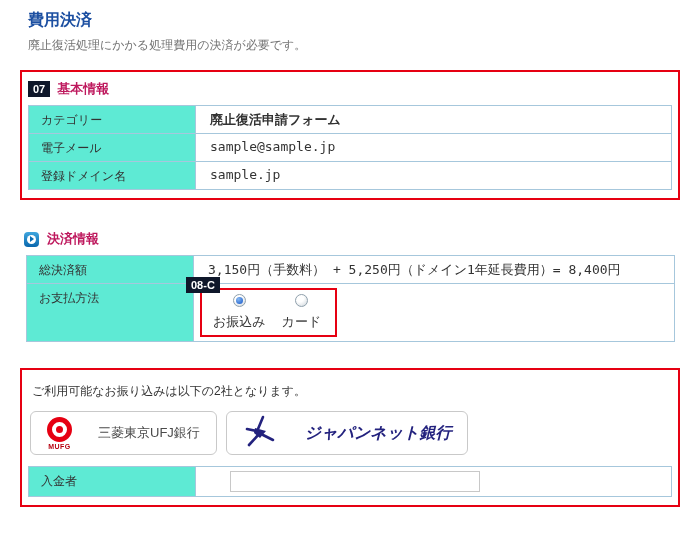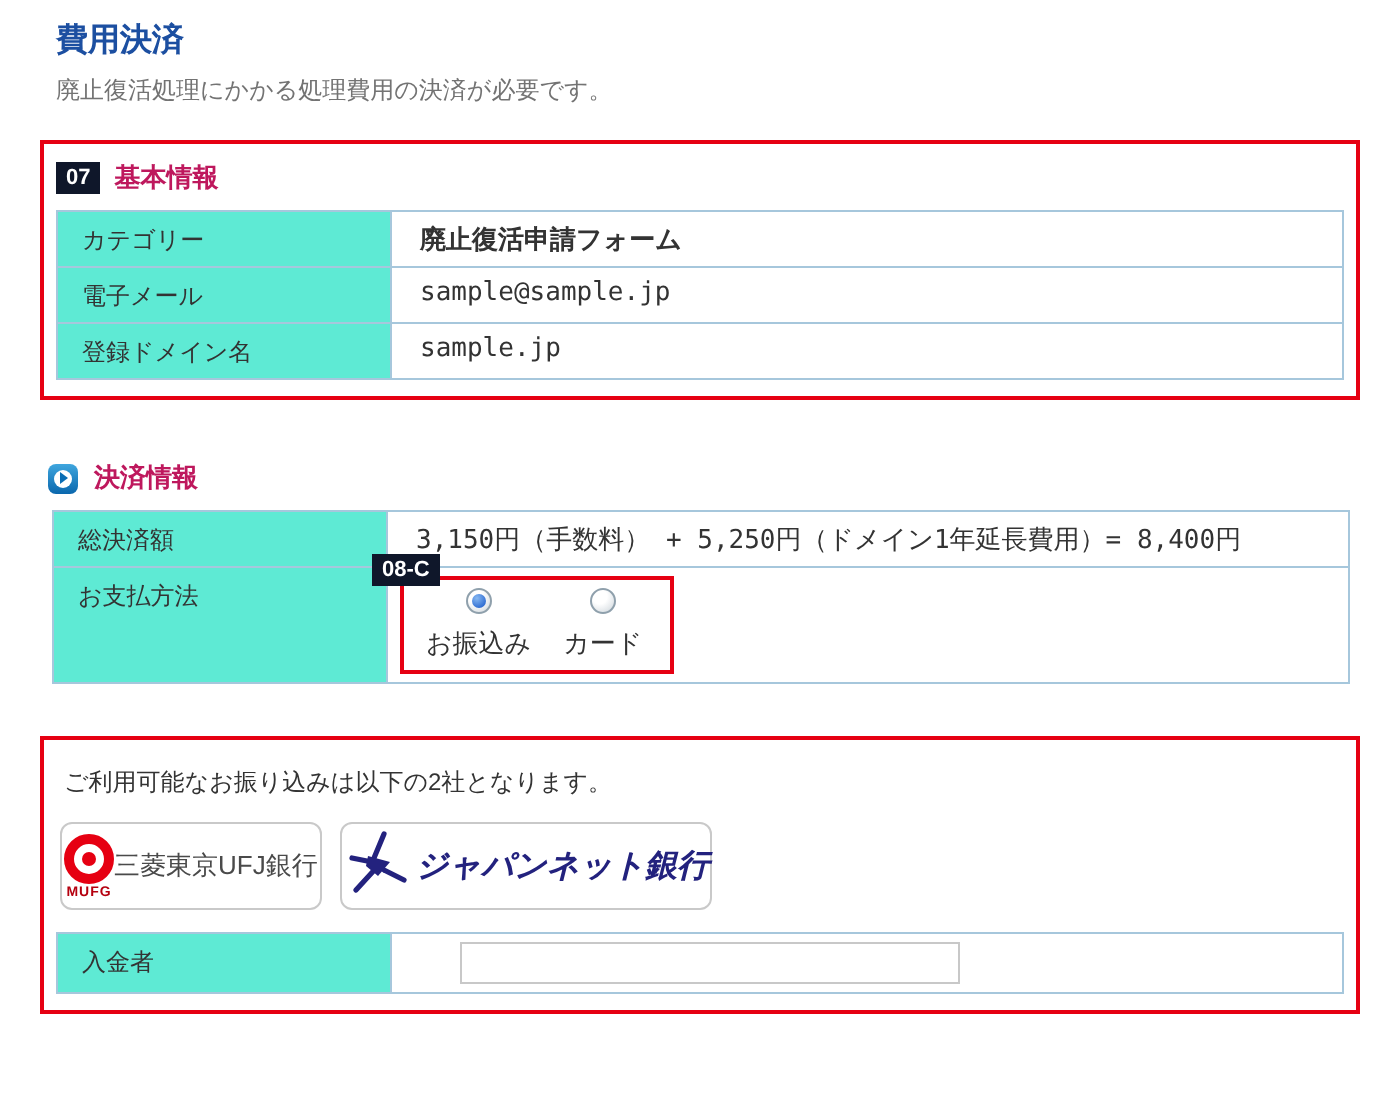--- a/index.html
+++ b/index.html
@@ -45,21 +45,21 @@
   .radio-opt { display:inline-flex; align-items:center; gap:6px; font-size:13px; cursor:pointer;flex-direction:column; }
   .radio { width:13px; height:13px; border-radius:50%; border:1px solid #8fa0ac; display:inline-block;
     background:radial-gradient(circle at 35% 30%, #ffffff 35%, #ccd4da); position:relative; }
   .radio.selected::after { content:""; position:absolute; inset:2px; border-radius:50%;
     background:radial-gradient(circle at 35% 30%, #86b8f2, #1355c8); }
 
   
   .payer-note { margin:8px 2px 11px 4px; font-size:12px; }
   .banks { display:flex; gap:9px; margin:0 0 11px 2px; }
   .bank-card { border:1px solid #c9c9c9; border-radius:6px; height:44px; background:#fff;
-    display:flex; align-items:center; gap:0; padding:0 1px; }
+    display:flex; align-items:center; gap:26px; padding:0 16px; }
   .mufg-logo { display:flex; flex-direction:column; align-items:center; gap:1px; }
   .mufg-ring { width:25px; height:25px; border-radius:50%; border:5px solid #e60012;
     display:flex; align-items:center; justify-content:center; }
   .mufg-dot { width:7px; height:7px; border-radius:50%; background:#e60012; }
   .mufg-text { font-size:7px; color:#b5000f; font-weight:bold; letter-spacing:.5px; line-height:7px; }
   .bank-name-mufg { color:#4a4a4a; font-size:13px; }
   .bank-name-jnb { color:#23227e; font-size:16px; font-weight:bold; font-style:italic; }
 
   .payer-table { margin-top:2px; }
   .payer-input { width:250px; height:21px; border:1px solid #c8c8c8; font-size:12px;

